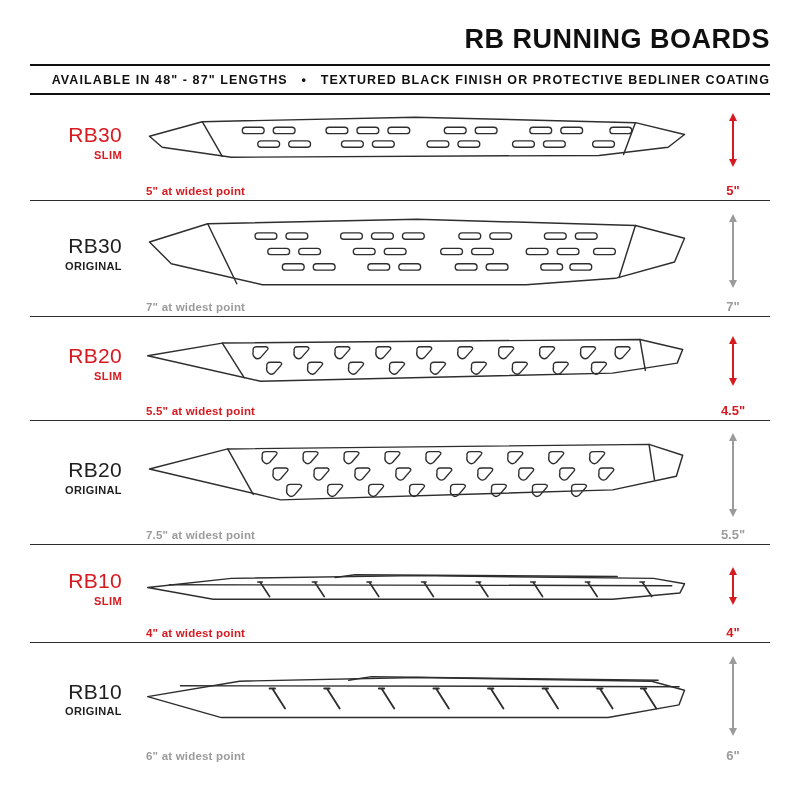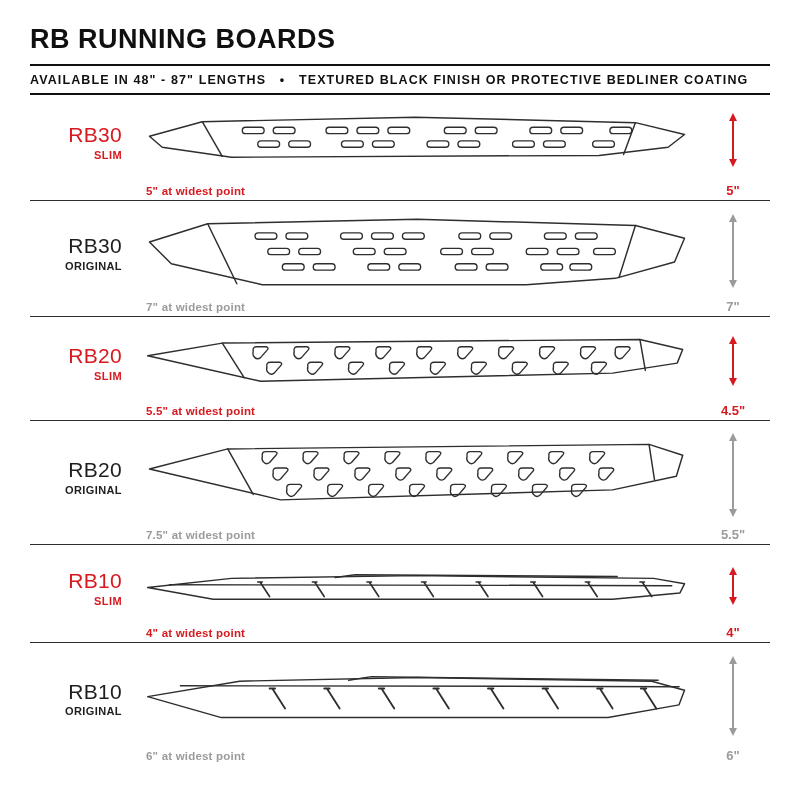--- a/index.html
+++ b/index.html
@@ -1,19 +1,19 @@
 <!DOCTYPE html>
 <html style="--red: #d71920; --gray: #9b9b9b;"><head>
 <meta charset="utf-8">
 <style>
   *{margin:0;padding:0;box-sizing:border-box}
   html,body{background:#fff}
   body{width:800px;height:800px;font-family:"Liberation Sans",sans-serif;color:#1e1e1e;overflow:hidden}
   .page{width:800px;height:800px;padding:0 30px}
-  .header{padding-top:24px;text-align:left}
+  .header{padding-top:24px;text-align:right}
   .title{font-size:27px;font-weight:bold;letter-spacing:.5px;color:#101010;padding-bottom:9px}
   .rule{border-top:2px solid #101010}
   .subtitle{font-size:12.5px;font-weight:bold;letter-spacing:1.1px;padding:7px 0 6px;color:#101010;white-space:nowrap}
   .row{display:grid;grid-template-columns:96px 1fr 74px;border-bottom:1.5px solid #2c2c2c}
   .row:last-of-type{border-bottom:none}
   .label{display:flex;flex-direction:column;justify-content:center;align-items:flex-end;text-align:right;padding-right:4px;padding-bottom:10px}
   .model{font-size:21px;font-weight:normal;letter-spacing:.3px;line-height:1.05}
   .variant{font-size:11px;font-weight:bold;letter-spacing:.4px;margin-top:2px}
   .slim .model,.slim .variant{color:var(--red,#d71920)}
   .original .model,.original .variant{color:#1e1e1e}

